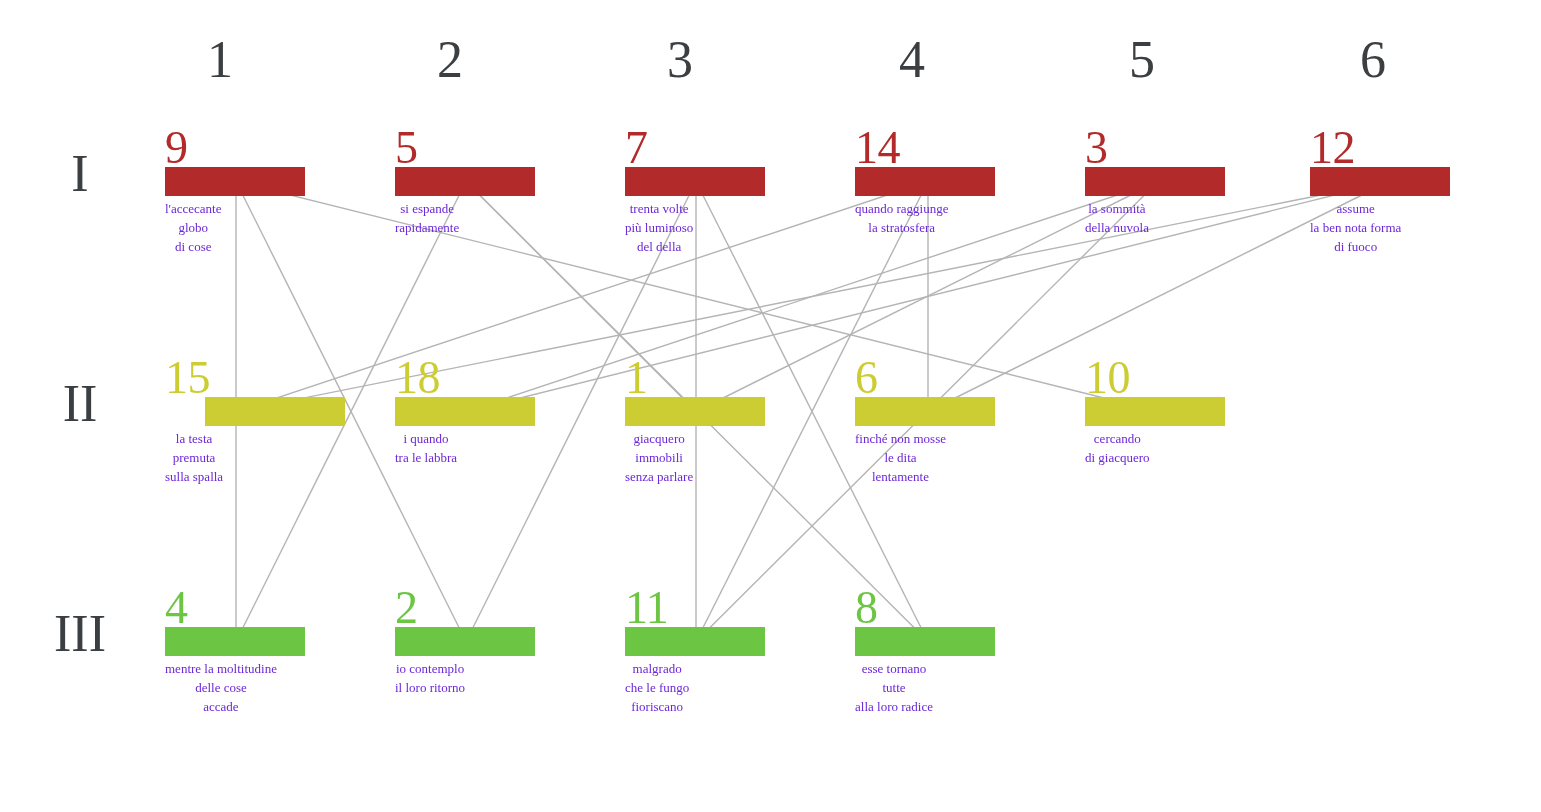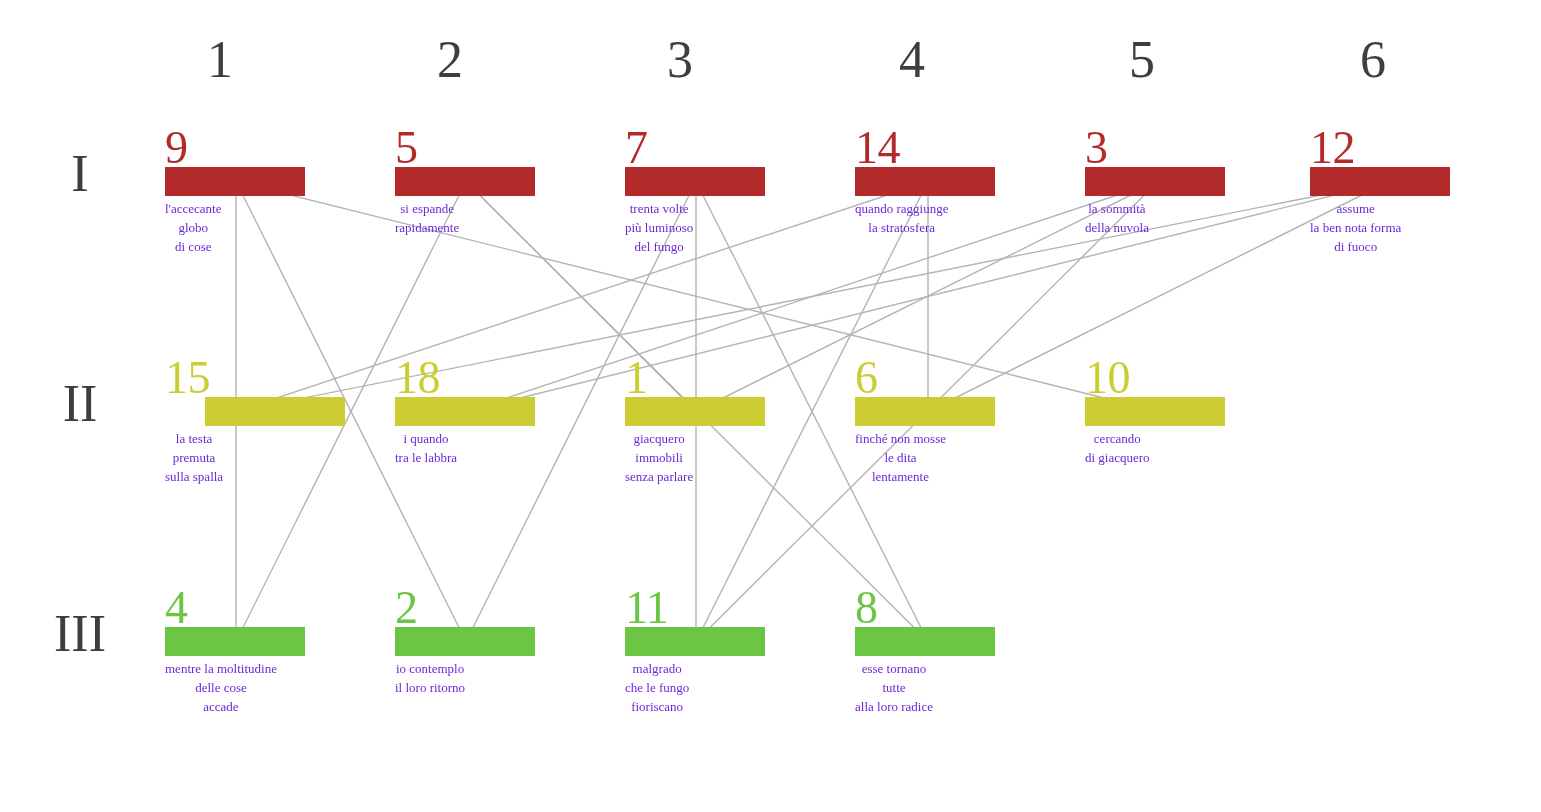--- a/index.html
+++ b/index.html
@@ -158,21 +158,21 @@
       <span>rapidamente</span>
     </div>
   </div>
 
   <div class="cell row-I" style="left:625px; top:167px;">
     <div class="cell-number">7</div>
     <div class="cell-bar"></div>
     <div class="cell-text">
       <span>trenta volte</span>
       <span>più luminoso</span>
-      <span>del fungo</span>
+      <span>del della</span>
     </div>
   </div>
 
   <div class="cell row-I" style="left:855px; top:167px;">
     <div class="cell-number">14</div>
     <div class="cell-bar"></div>
     <div class="cell-text">
       <span>quando raggiunge</span>
       <span>la stratosfera</span>
     </div>

